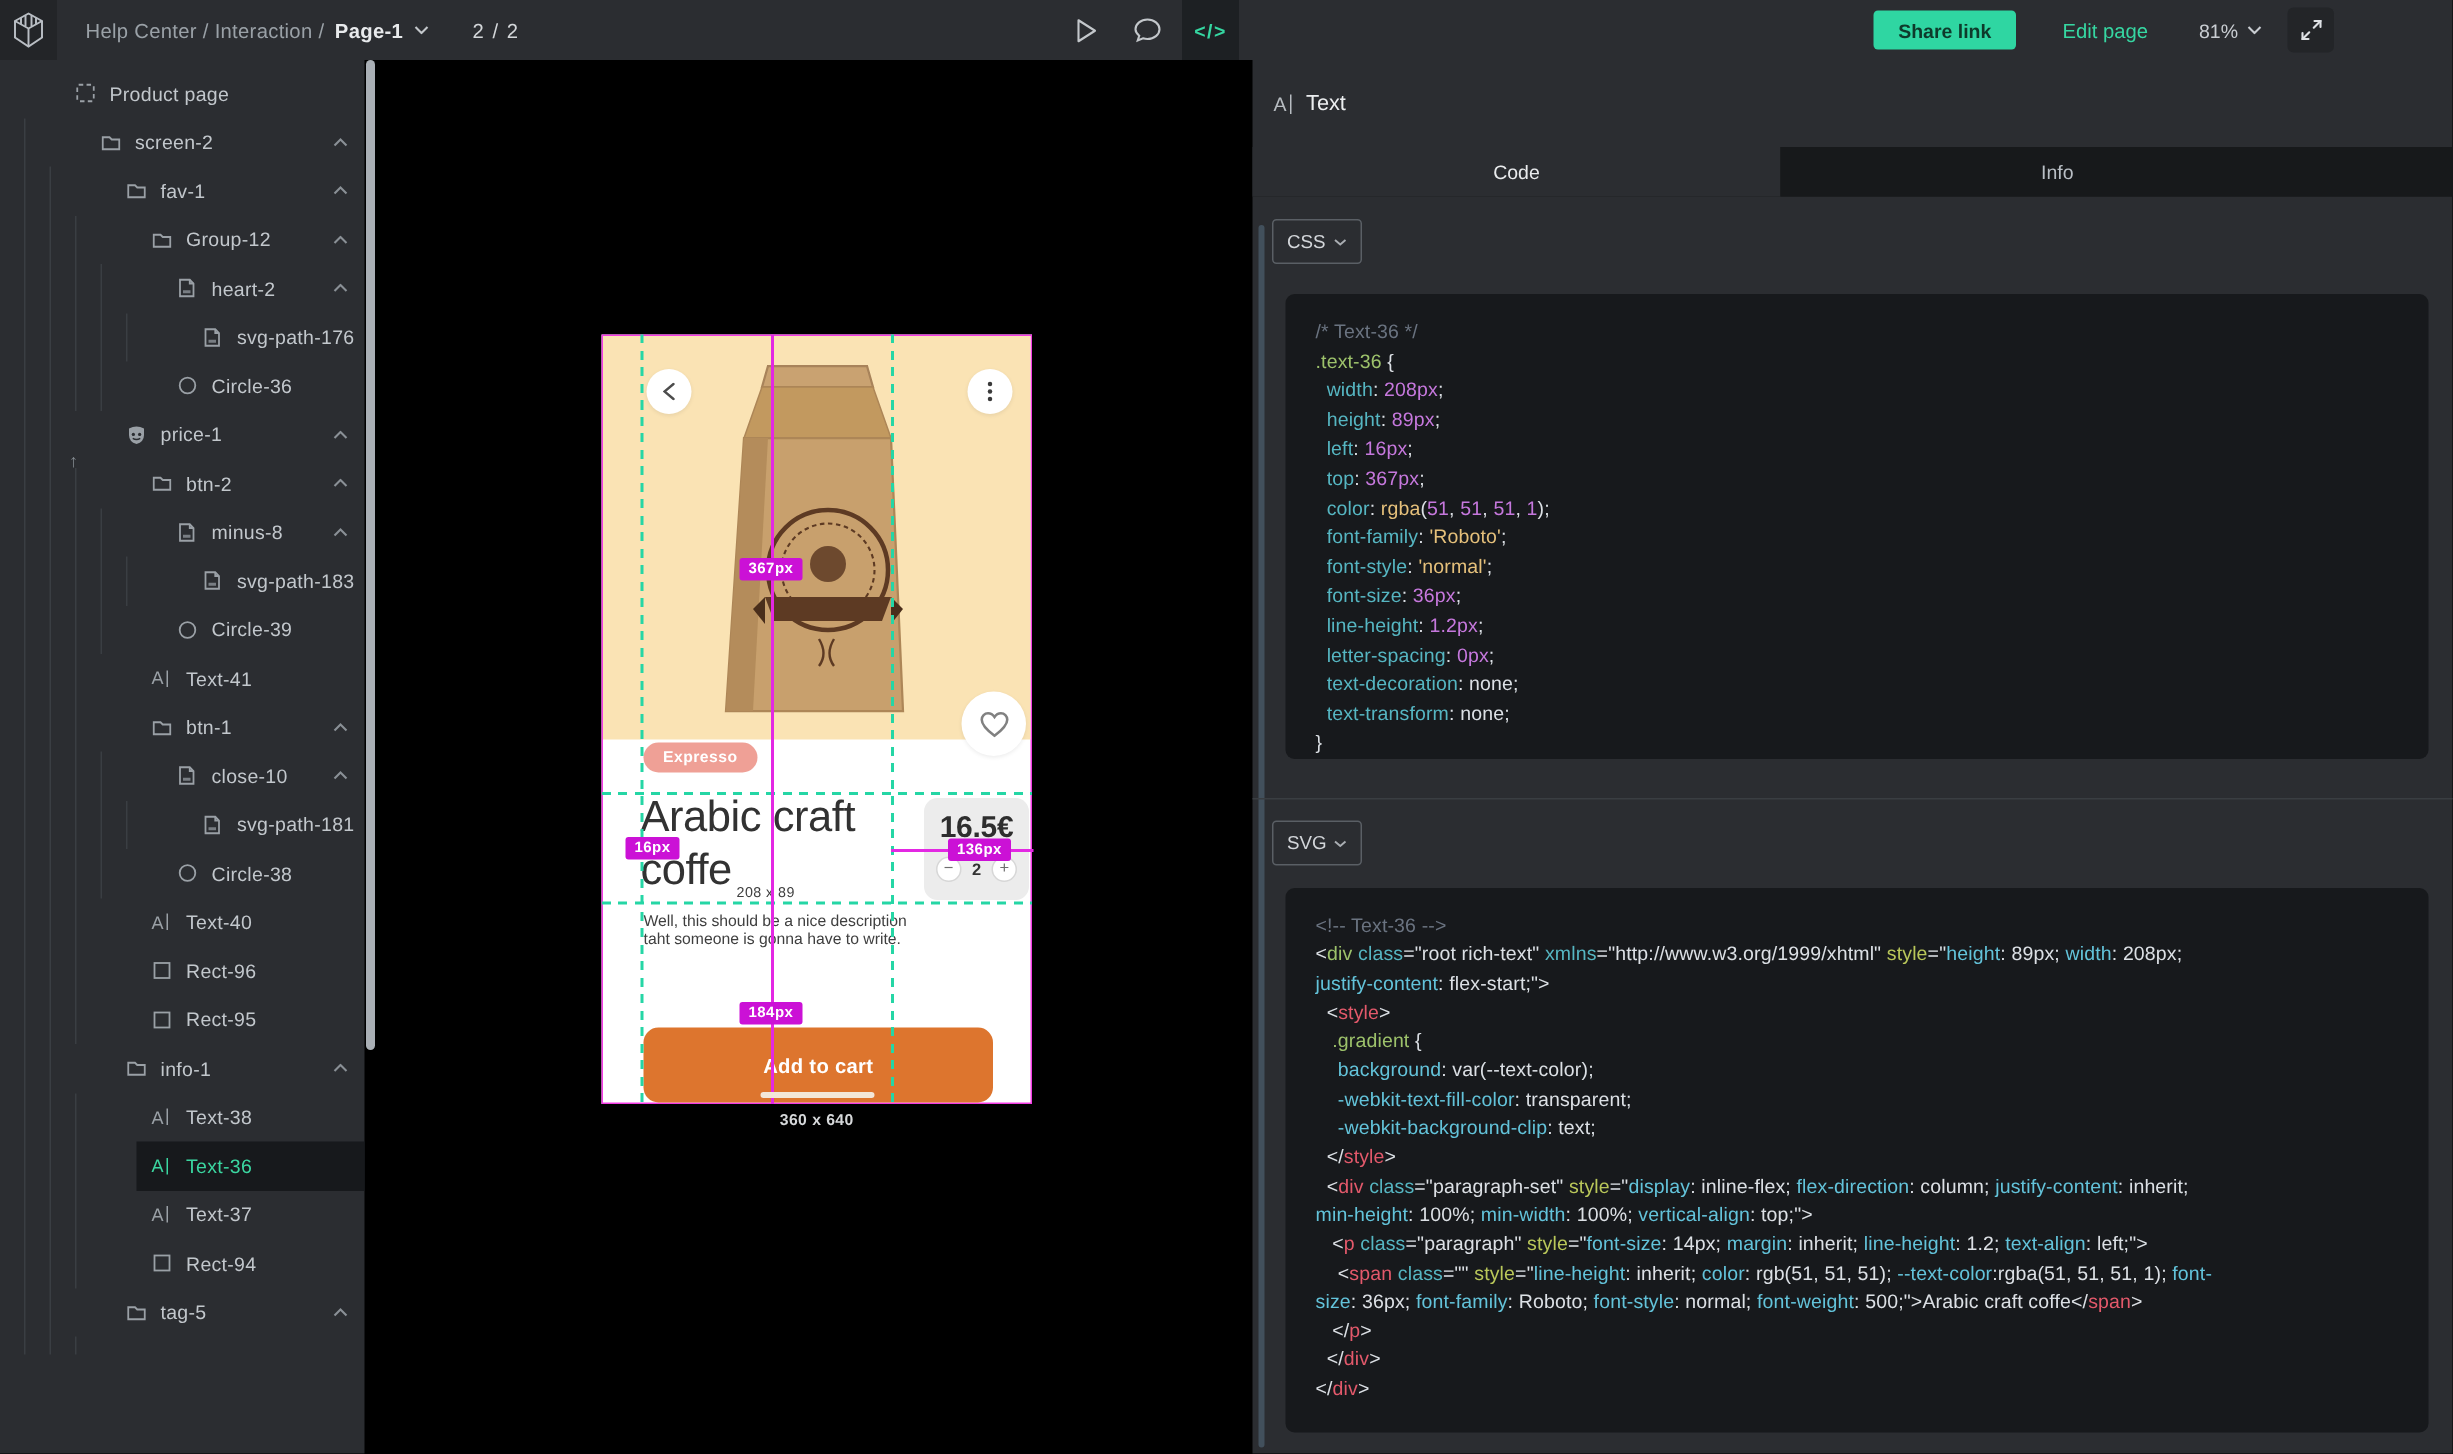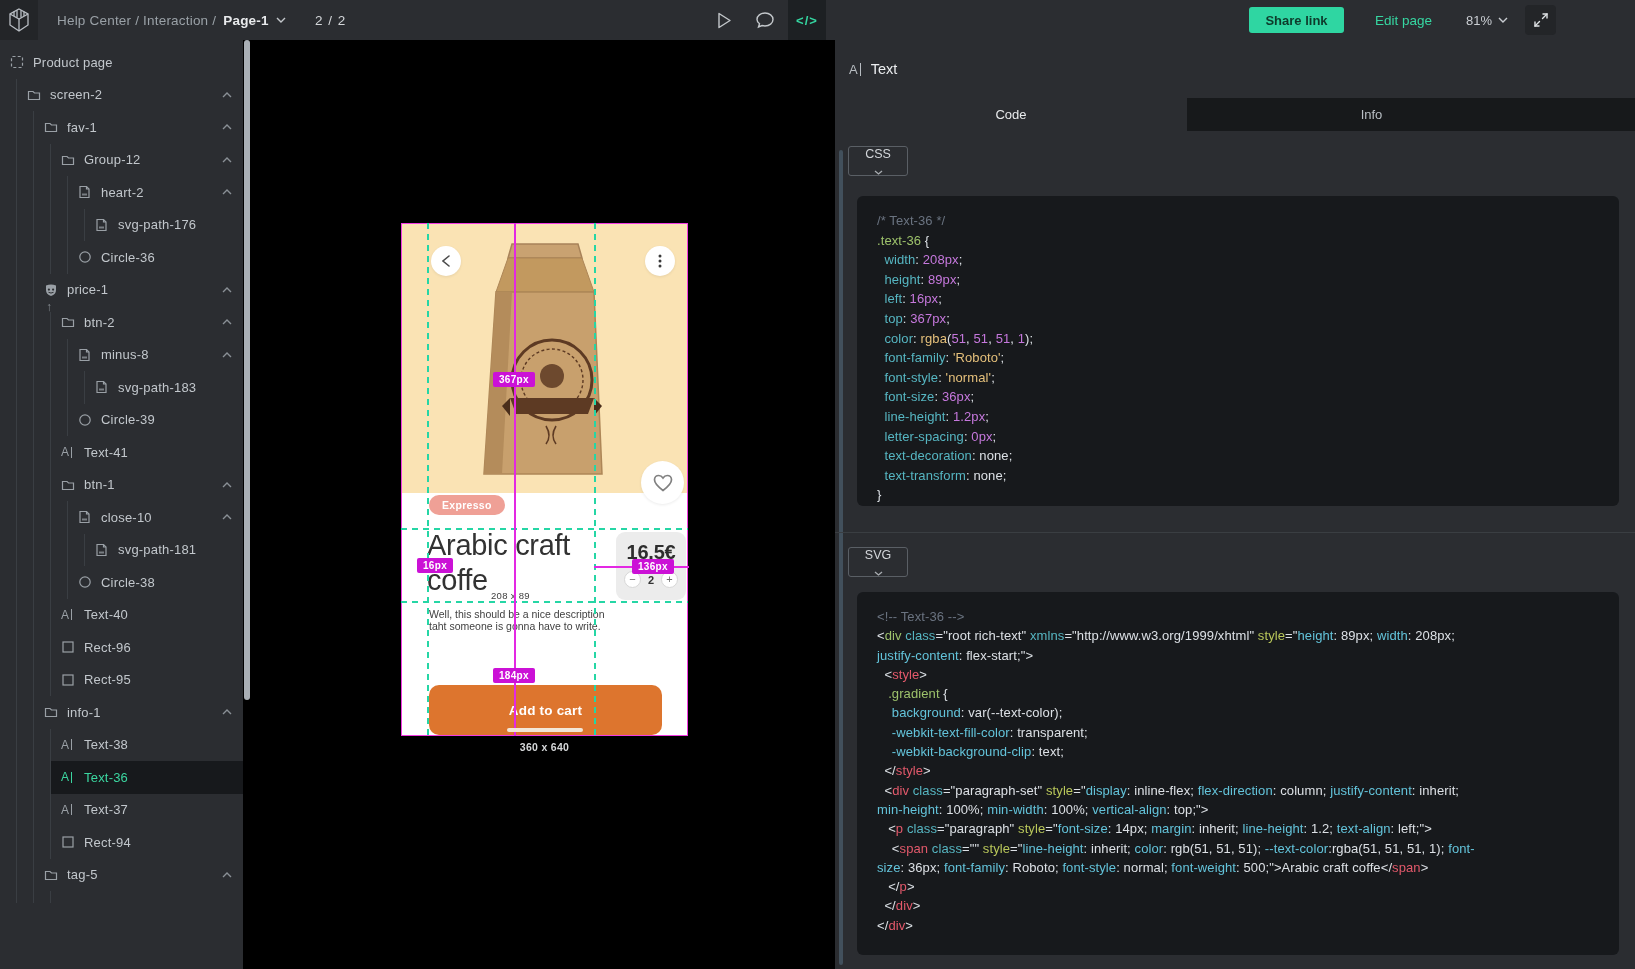--- a/index.html
+++ b/index.html
@@ -29,21 +29,21 @@
     color:#c9cdd2; font-size:13px; }
   #fsbtn { position:absolute; left:1525px; top:5px; width:31px; height:30px; background:#232528; border-radius:4px;
     display:flex; align-items:center; justify-content:center; }
 
   
   #sidebar { position:absolute; left:0; top:40px; width:243px; height:929px; background:#2b2d31;
     overflow:hidden; padding-top:6px; z-index:30; }
   .tgroup { position:relative; }
   .tchildren { margin-left:16px; border-left:1px solid #3a3e43; position:relative; min-height:12px; }
   .trow { height:32.5px; display:flex; align-items:center; gap:9px; padding-left:10px; position:relative;
-    color:#c2c7cc; font-size:13px; letter-spacing:.2px; white-space:nowrap; }
+    color:#c2c7cc; font-size:13px; letter-spacing:.2px; white-space:nowrap;margin-left:40px; }
   .trow .lic { width:14px; height:14px; flex:0 0 14px; color:#9aa0a6; display:flex; align-items:center; }
   .trow .chev { position:absolute; right:11px; top:50%; transform:translateY(-50%); color:#8a9096; display:flex; }
   .trow.sel { background:#17191c; color:#3bd6a0; }
   .trow.sel .lic { color:#3bd6a0; }
   .flowarrow { position:absolute; left:-5px; top:-4px; color:#878d93; font-size:12px; background:#2b2d31; line-height:10px; z-index:2; }
   #side-scroll { position:absolute; left:244px; top:40px; width:6px; height:660px; background:#a9afb5; border-radius:3px; z-index:31; }
 
   
   #canvas { position:absolute; left:243px; top:40px; width:592px; height:929px; background:#000; overflow:hidden; }
   #frame { position:absolute; left:158px; top:183px; width:287px; height:513px; background:#fff;
@@ -81,21 +81,21 @@
   #panel-scroll { position:absolute; left:4px; top:110px; width:4px; height:815px; background:#42505c; border-radius:2px; }
   #phead { position:absolute; left:0; top:0; width:800px; height:58px; display:flex; align-items:center; gap:10px;
     padding-left:14px; color:#eceef0; font-size:14.5px; }
   #ptabs { position:absolute; left:0; top:58px; width:800px; height:33px; display:flex; background:#17191b; }
   .ptab { height:33px; display:flex; align-items:center; justify-content:center; font-size:13px; }
   #tab-info { width:369px; color:#b9bfc5; background:#17191b; }
   #tab-code { width:352px; color:#e9ebed; background:#2b2d31; }
   #tab-stub { flex:1; background:#17191b; }
   .sel-ctl { position:absolute; width:60px; height:30px; border:1px solid #5a5f65; border-radius:3px;
     display:flex; align-items:center; justify-content:space-between; padding:0 9px;
-    color:#d3d6da; font-size:12.5px;flex-direction:column; }
+    color:#d3d6da; font-size:12.5px; }
   .codeblock { position:absolute; left:22px; width:762px; background:#17191c; border-radius:6px;
     padding:15px 20px; font-size:13px; white-space:pre; overflow:hidden; letter-spacing:.1px; }
   #cssblock { top:156px; height:310px; line-height:19.6px; }
   #svgblock { top:552px; height:363px; line-height:19.3px; }
   #psep { position:absolute; left:0; top:492px; width:800px; height:1px; background:#3a3e42; }
   .tok-c { color:#6a7380; } .tok-g { color:#9dc26b; } .tok-p { color:#56b6c2; }
   .tok-v { color:#c678dd; } .tok-y { color:#e5c07b; } .tok-w { color:#dce0e5; }
   .tok-t { color:#e3596b; } .tok-s { color:#b9c75a; } .tok-i { color:#63c3da; }
 
   .ticon { display:inline-flex; align-items:center; color:#b7bcc1; font-size:13px; font-weight:500; }

